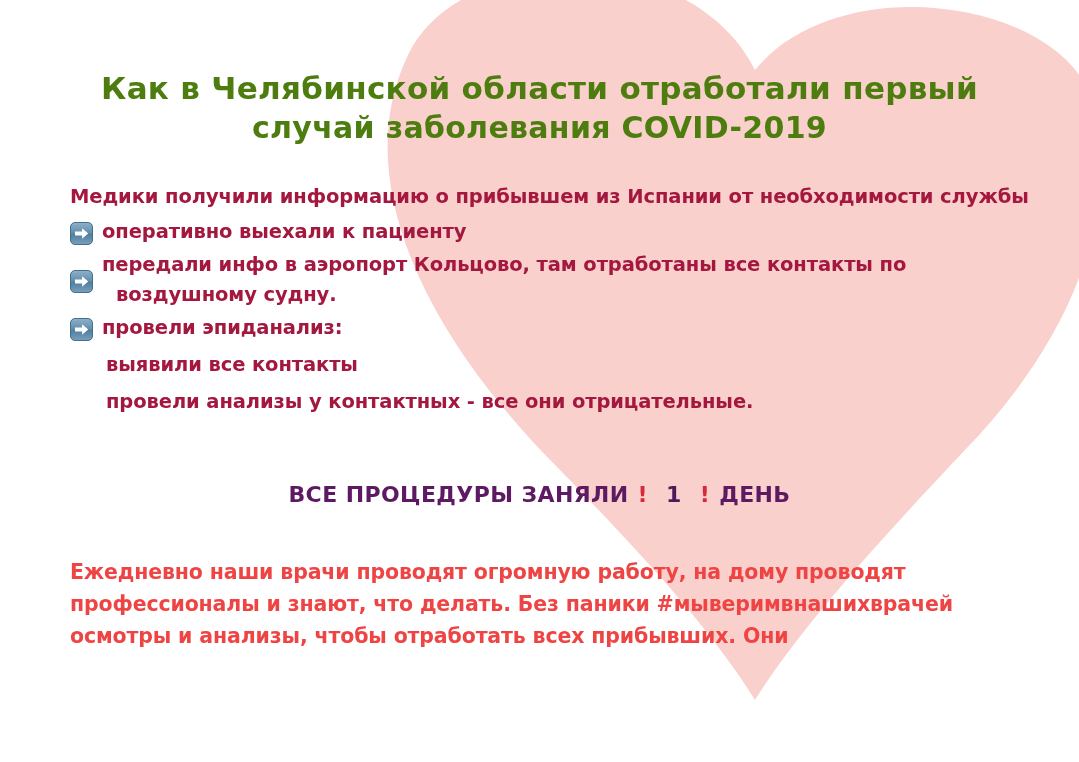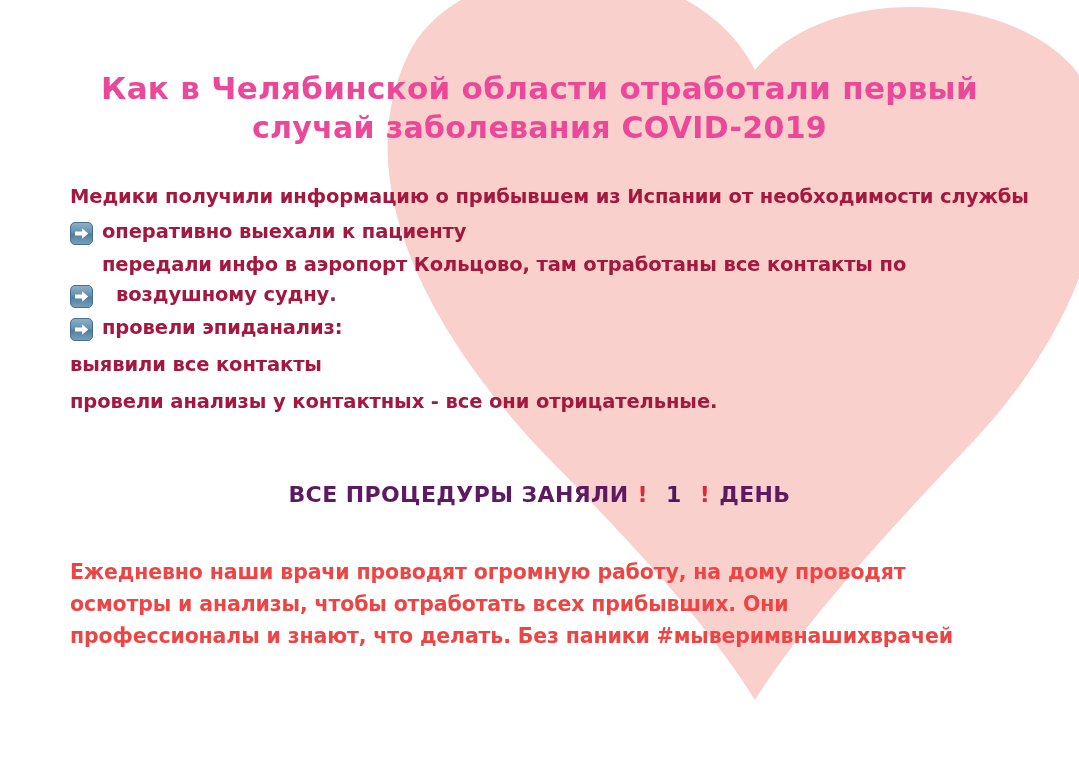--- a/index.html
+++ b/index.html
@@ -40,21 +40,21 @@
     top: 68px;
     width: 1079px;
     text-align: center;
   }
   .title-line {
     font-family: "DejaVu Sans", sans-serif;
     font-weight: bold;
     font-size: 31px;
     letter-spacing: 0.3px;
     line-height: 40px;
-    color: #ec4899;
+    color: #4d7c0f;
     white-space: nowrap;
   }
   .title-line.l2 { font-size: 30px; }
 
   .body-block {
     position: absolute;
     left: 70px;
     top: 182px;
     width: 960px;
   }
@@ -62,21 +62,21 @@
     font-family: "DejaVu Sans", sans-serif;
     font-weight: bold;
     font-size: 19.5px;
     line-height: 30px;
     color: #a4173f;
     letter-spacing: -0.1px;
     white-space: nowrap;
   }
   .bullet-row {
     display: flex;
-    align-items: flex-end;
+    align-items: center;
     margin-top: 7px;
   }
   .bullet-row .arrow-icon {
     flex: 0 0 auto;
     width: 23px;
     height: 23px;
     margin-top: 3px;
     margin-right: 9px;
   }
   .bullet-row .arrow-icon svg { display: block; }
@@ -94,20 +94,21 @@
     margin-top: 4px;
   }
   .plain-line {
     font-family: "DejaVu Sans", sans-serif;
     font-weight: bold;
     font-size: 19.5px;
     line-height: 26px;
     color: #a4173f;
     letter-spacing: -0.1px;
     margin-top: 11px;
+    margin-left: 36px;
   }
 
   .highlight-line {
     position: absolute;
     left: 0;
     top: 482px;
     width: 1079px;
     text-align: center;
     font-family: "DejaVu Sans", sans-serif;
     font-weight: bold;
@@ -209,18 +210,18 @@
       <div class="plain-line">выявили все контакты</div>
       <div class="plain-line">провели анализы у контактных -  все они отрицательные.</div>
     </div>
 
     <div class="highlight-line">
       <span>ВСЕ ПРОЦЕДУРЫ ЗАНЯЛИ</span><span class="sp"></span><span class="bang">!</span><span class="sp"></span><span class="sp"></span><span class="num">1</span><span class="sp"></span><span class="sp"></span><span class="bang">!</span><span class="sp"></span><span>ДЕНЬ</span>
     </div>
 
     <div class="footer-block">
       <div class="footer-line">Ежедневно наши врачи проводят огромную работу, на дому проводят</div>
+      <div class="footer-line">профессионалы и знают, что делать. Без паники #мыверимвнашихврачей</div>
       <div class="footer-line">осмотры и анализы, чтобы отработать всех прибывших. Они</div>
-      <div class="footer-line">профессионалы и знают, что делать. Без паники #мыверимвнашихврачей</div>
     </div>
 
   </div>
 </div>
 
 </body></html>

